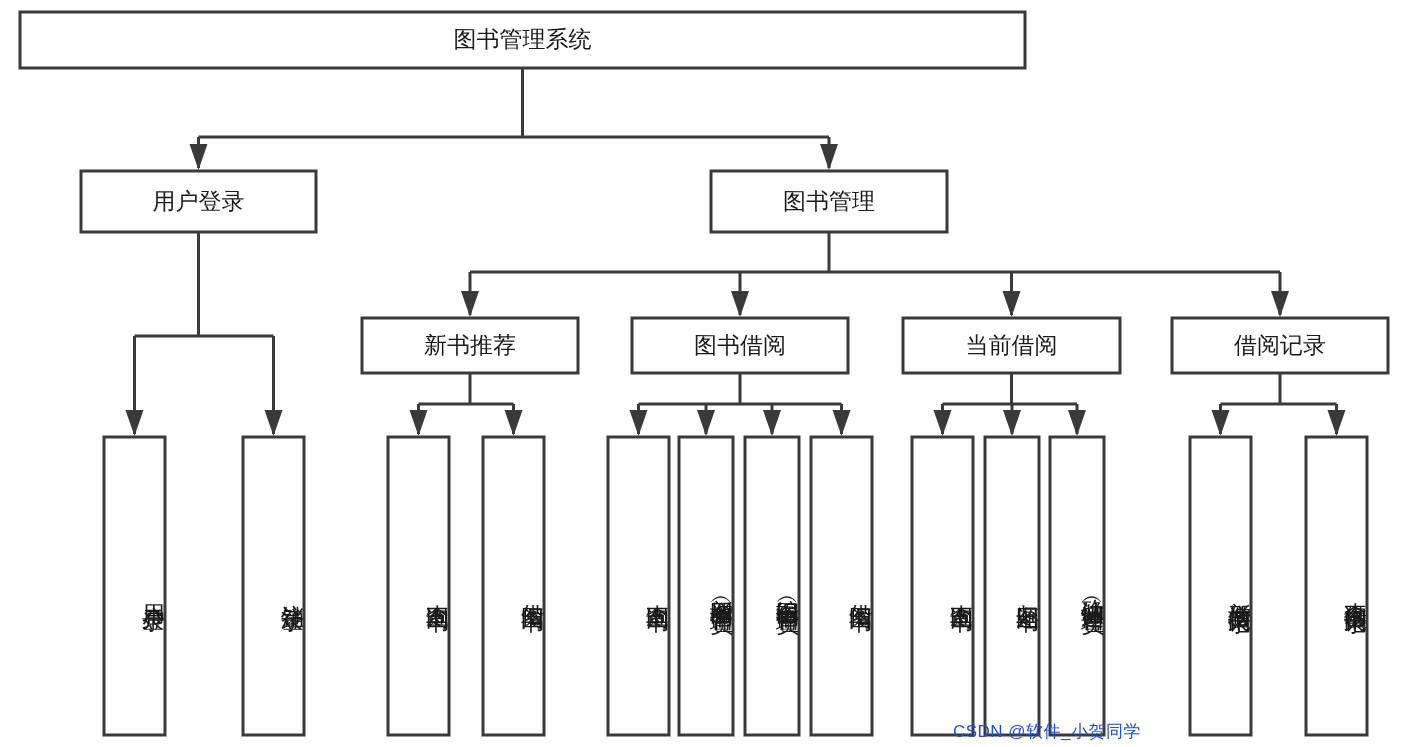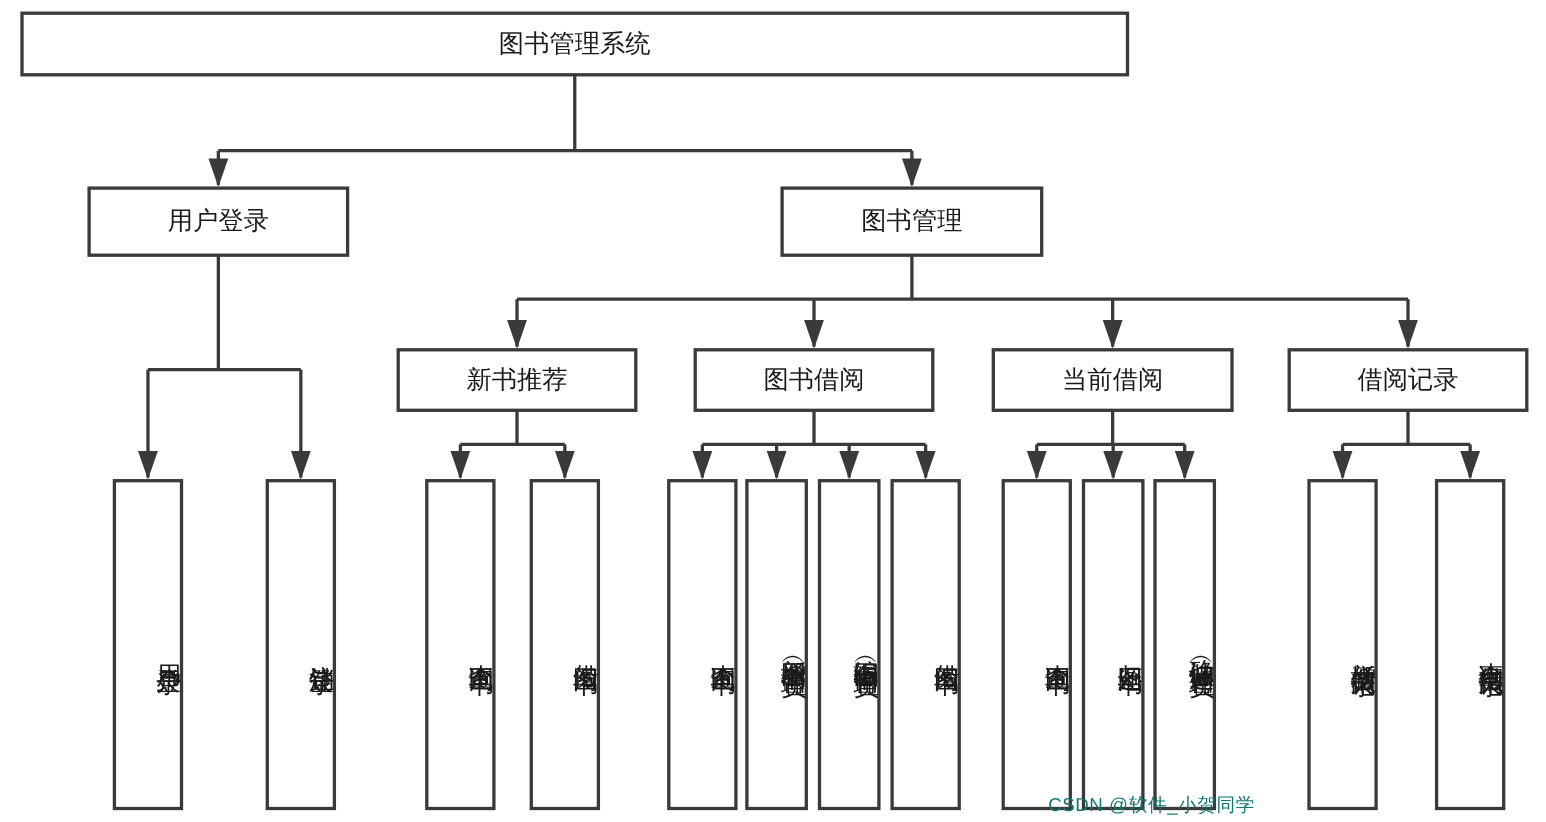--- a/index.html
+++ b/index.html
@@ -63,21 +63,21 @@
     color: #1a1a1a;
     font-family: "Liberation Sans", "DejaVu Sans", sans-serif;
     line-height: 1;
     pointer-events: none;
   }
   .watermark {
     position: absolute;
     right: 8px;
     bottom: 4px;
     font-size: 17px;
-    color: #0f766e;
+    color: #1d4ed8;
     font-family: "Liberation Sans", "DejaVu Sans", sans-serif;
     letter-spacing: 0.5px;
     white-space: nowrap;
   }
 </style>
 </head>
 <body>
 
 <div id="diagram-root">
 

